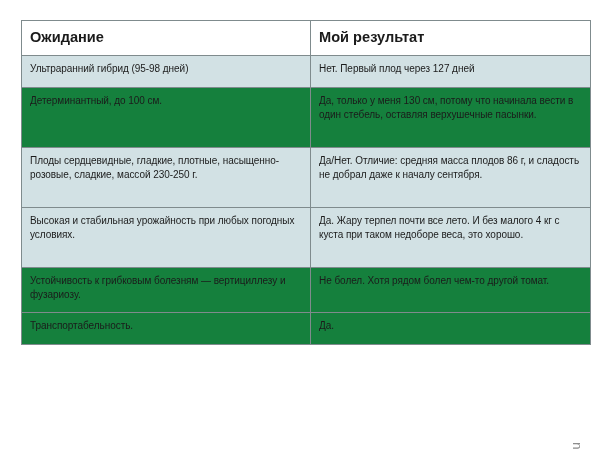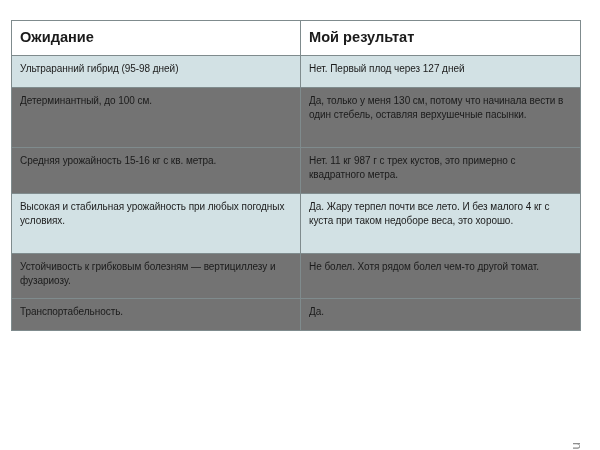--- a/index.html
+++ b/index.html
@@ -19,21 +19,21 @@
   #page {
     position: relative;
     width: 600px;
     height: 450px;
     background: #ffffff;
   }
 
   
   #comparison-table {
     position: absolute;
-    left: 11px;
+    left: 21px;
     top: 20px;
     width: 569px;
     border-collapse: collapse;
     table-layout: fixed;
     background: #ffffff;
   }
 
   #comparison-table col.col-expect { width: 289px; }
   #comparison-table col.col-result { width: 280px; }
 
@@ -56,21 +56,21 @@
     padding-top: 8px;
     padding-bottom: 9px;
     background: #ffffff;
     letter-spacing: 0px;
   }
 
   #comparison-table tbody tr.row-shaded > td {
     background: #d2e1e4;
   }
   #comparison-table tbody tr.row-plain > td {
-    background: #737373;
+    background: #15803d;
   }
 
   
   tr.h-1 td { height: 18px; }
   tr.h-3 td { height: 46px; }
   tr.h-2 td { height: 32px; }
   tr.h-4 td { height: 31px; }
 
   
   #watermark {
@@ -110,23 +110,23 @@
     <tbody id="table-body">
 
     <tr class="row-shaded h-1">
           <td>Ультраранний гибрид (95-98 дней)</td>
           <td>Нет. Первый плод через 127 дней</td>
         </tr>
         <tr class="row-plain h-3">
           <td>Детерминантный, до 100 см.</td>
           <td>Да, только у меня 130 см, потому что начинала вести в один стебель, оставляя верхушечные пасынки.</td>
         </tr>
-        <tr class="row-plain h-2">
-          <td>Средняя урожайность 15-16 кг с кв. метра.</td>
-          <td>Нет. 11 кг 987 г с трех кустов, это примерно с квадратного метра.</td>
+        <tr class="row-shaded h-3">
+          <td>Плоды сердцевидные, гладкие, плотные, насыщенно-розовые, сладкие, массой 230-250 г.</td>
+          <td>Да/Нет. Отличие: средняя масса плодов 86 г, и сладость не добрал даже к началу сентября.</td>
         </tr>
         <tr class="row-shaded h-3">
           <td>Высокая и стабильная урожайность при любых погодных условиях.</td>
           <td>Да. Жару терпел почти все лето. И без малого 4 кг с куста при таком недоборе веса, это хорошо.</td>
         </tr>
         <tr class="row-plain h-4">
           <td>Устойчивость к грибковым болезням — вертициллезу и фузариозу.</td>
           <td>Не болел. Хотя рядом болел чем-то другой томат.</td>
         </tr>
         <tr class="row-plain h-1">

